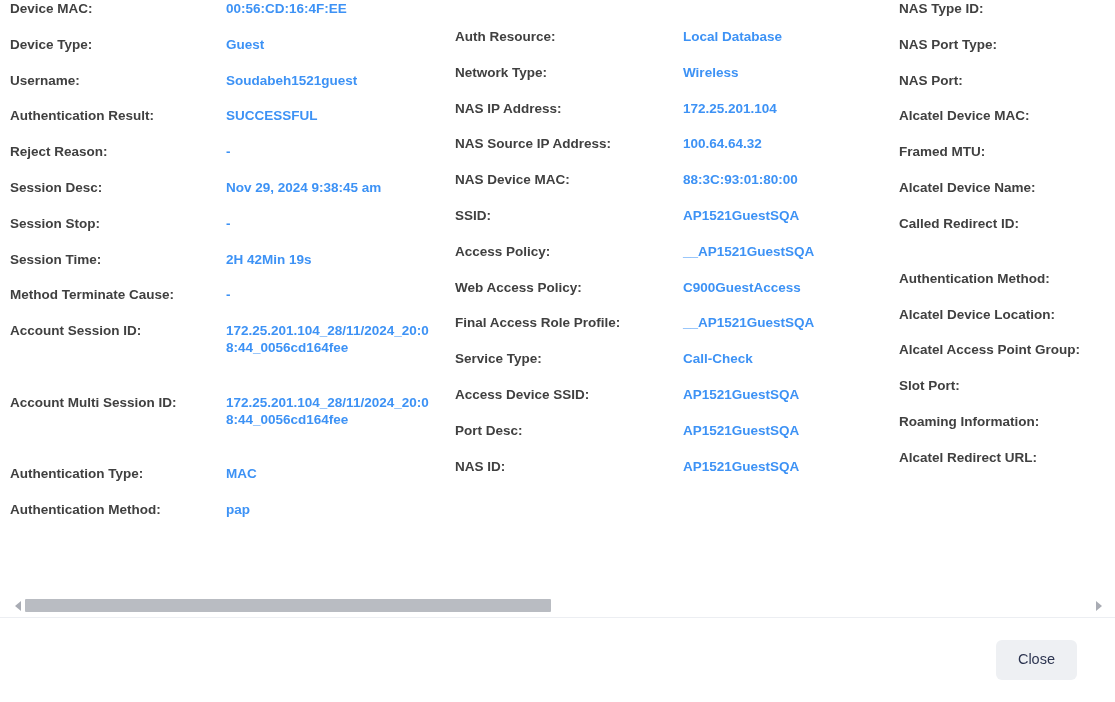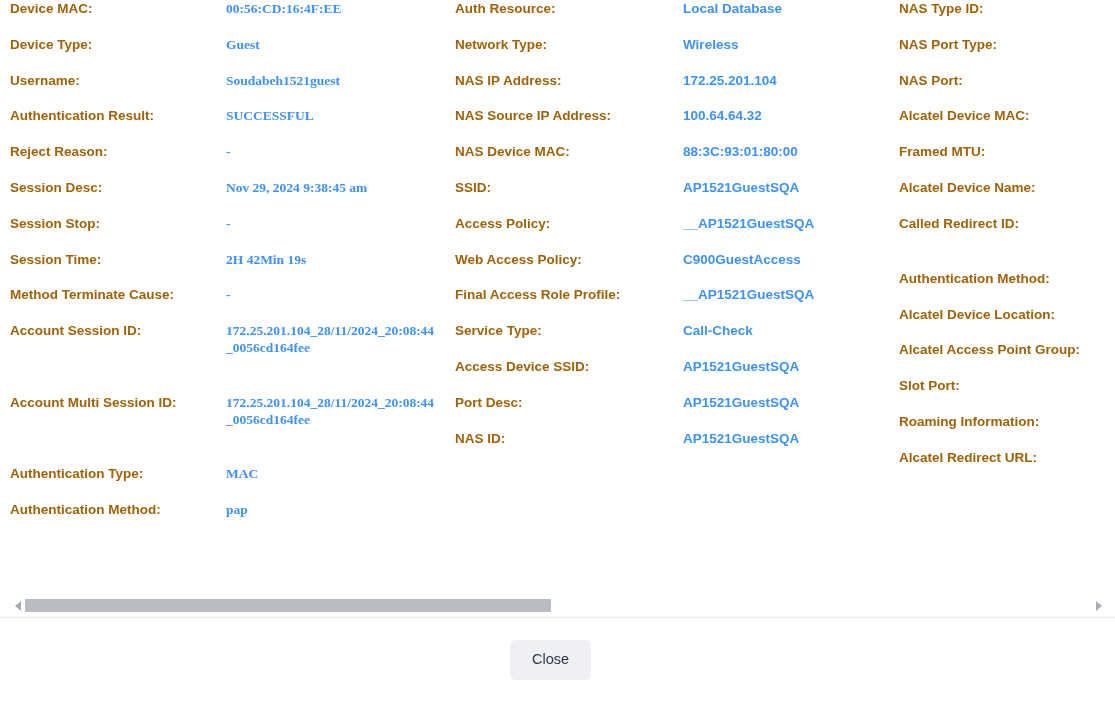--- a/index.html
+++ b/index.html
@@ -69,50 +69,50 @@
     left: 0;
     width: 1115px;
     display: block;
   }
 
   .col {
     position: absolute;
     top: 0;
   }
   .col-1 { left: 10px;  width: 440px; }
-  .col-2 { left: 455px; width: 440px; }
+  .col-2 { left: 455px; width: 440px; margin-top: 28px; }
   .col-3 { left: 899px; width: 216px; }
 
   .field {
     position: relative;
     height: 35.8px;
   }
   .field.tall { height: 71.6px; }
   .field.gap  { height: 55px; }
 
   .f-label {
     position: absolute;
     top: 0;
     left: 0;
     font-size: 13.5px;
     font-weight: bold;
-    color: #a16207;
+    color: #404040;
     white-space: nowrap;
     line-height: 17px;
   }
   .f-value {
     position: absolute;
     top: 0;
     font-size: 13.5px;
     font-weight: bold;
     color: #3d92f5;
     line-height: 17px;
     word-break: break-all;
   }
-  .col-1 .f-value { left: 216px; width: 210px; font-family: Liberation Serif, serif; }
+  .col-1 .f-value { left: 216px; width: 210px; }
   .col-2 .f-value { left: 216px; width: 215px; padding-left: 12px; }
   .col-3 .f-value { left: 216px; width: 0px; }
 
   
   .hscroll {
     position: absolute;
     left: 0;
     bottom: 0;
     width: 1115px;
     height: 22px;
@@ -157,22 +157,22 @@
     cursor: pointer;
   }
 
   
   .dialog-footer {
     height: 85px;
     min-height: 85px;
     border-top: 1px solid #eceef2;
     display: flex;
     align-items: center;
-    justify-content: center;
-    padding-right: 14px;
+    justify-content: flex-end;
+    padding-right: 38px;
     box-sizing: border-box;
     background: #ffffff;
   }
   .btn-close {
     background: #eef0f3;
     border: none;
     border-radius: 6px;
     color: #2c3450;
     font-family: "Liberation Sans", sans-serif;
     font-size: 14.5px;

